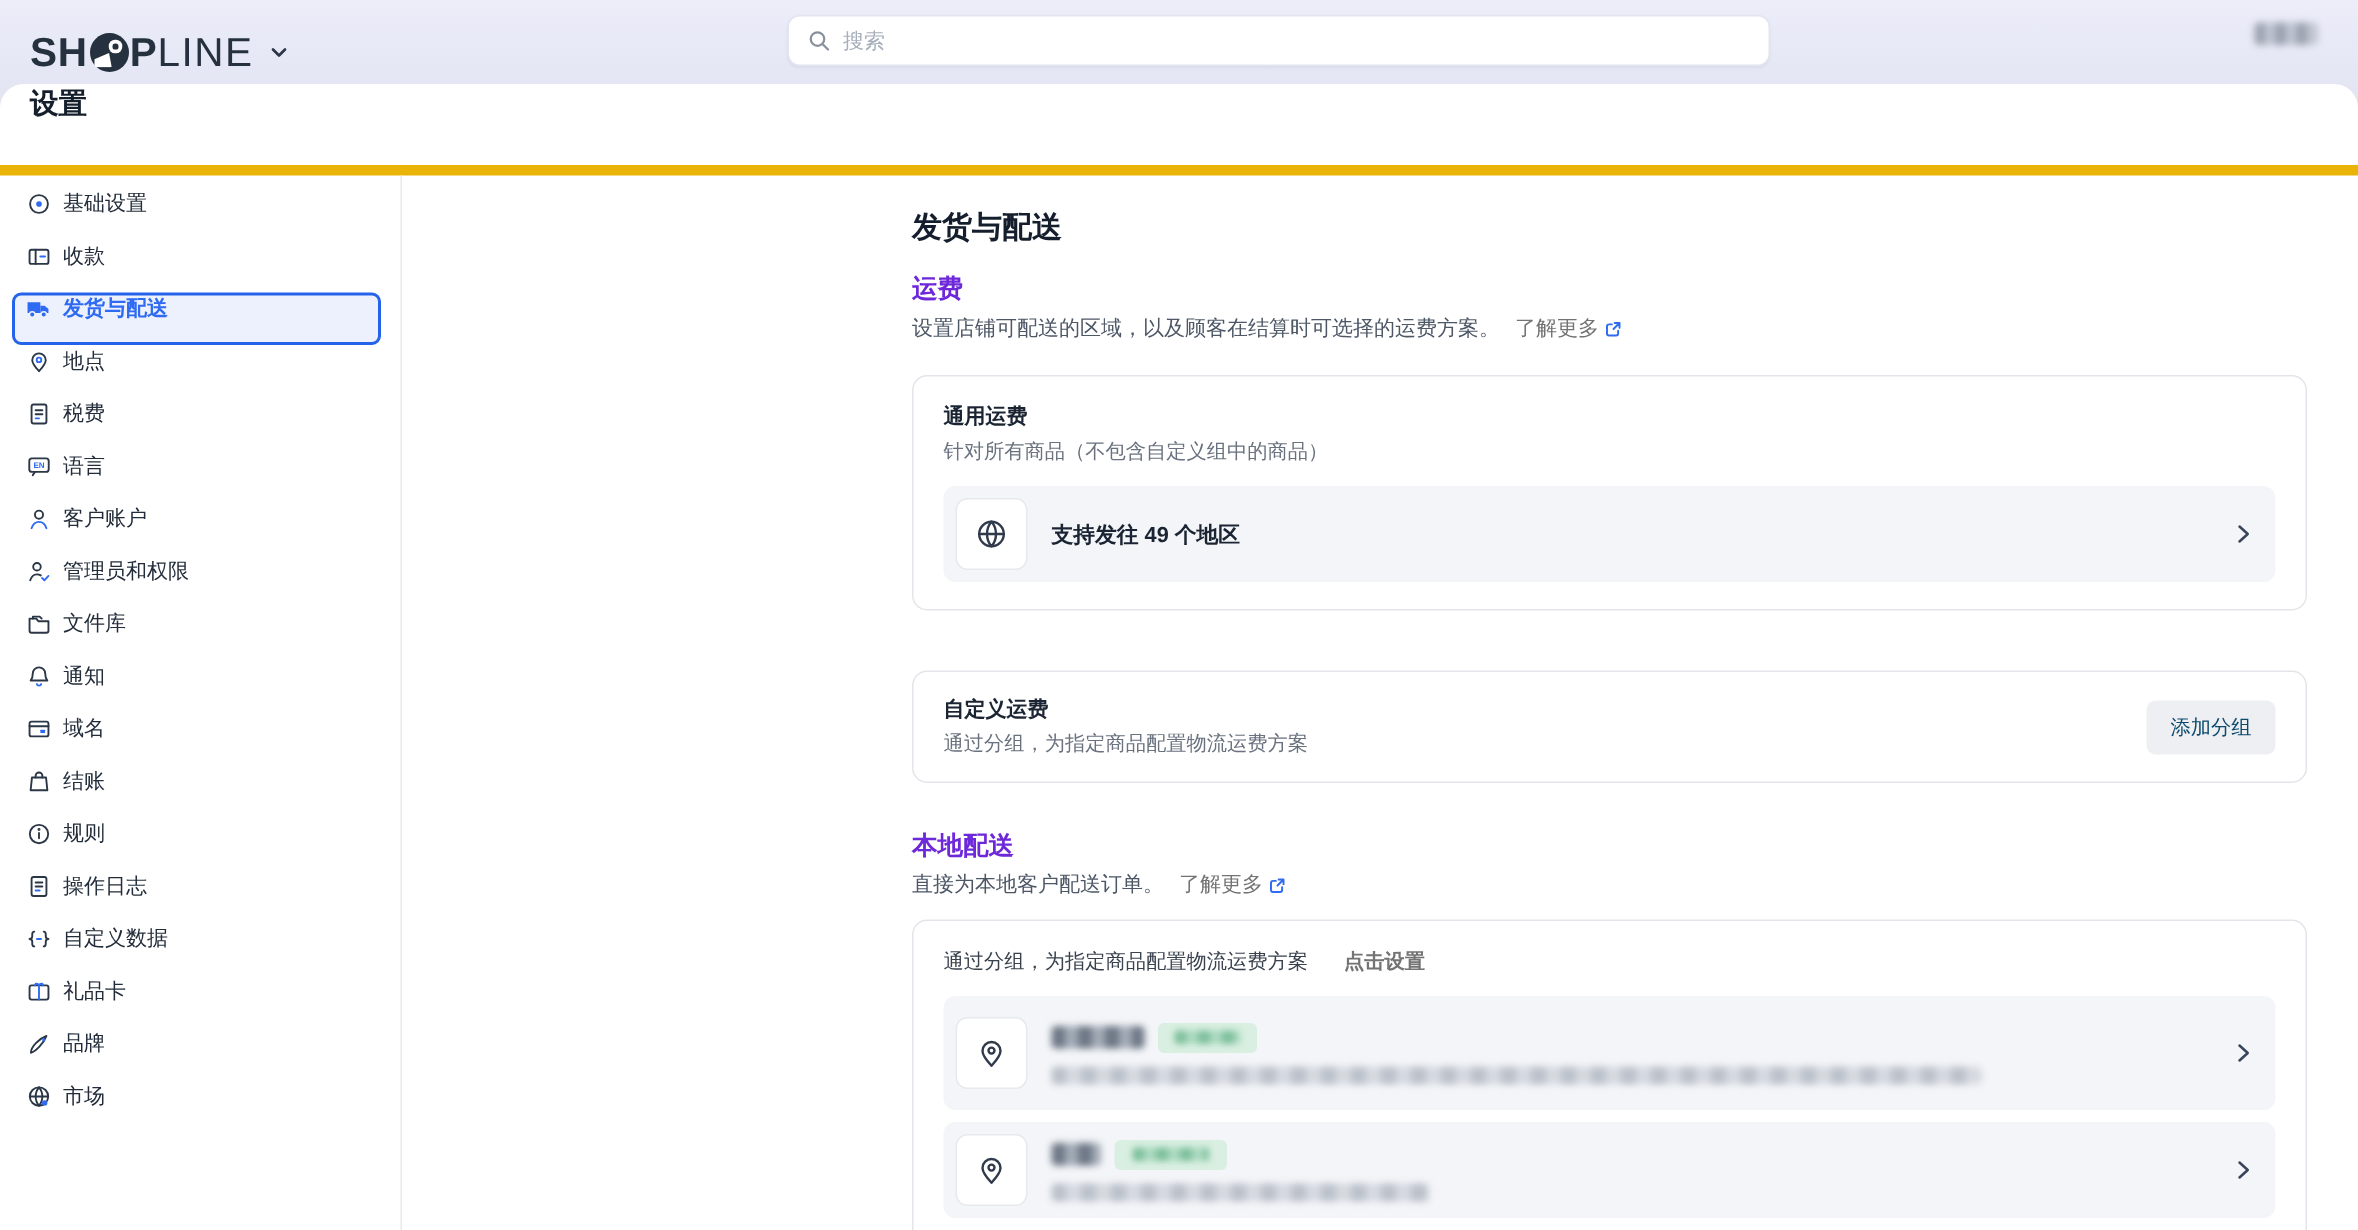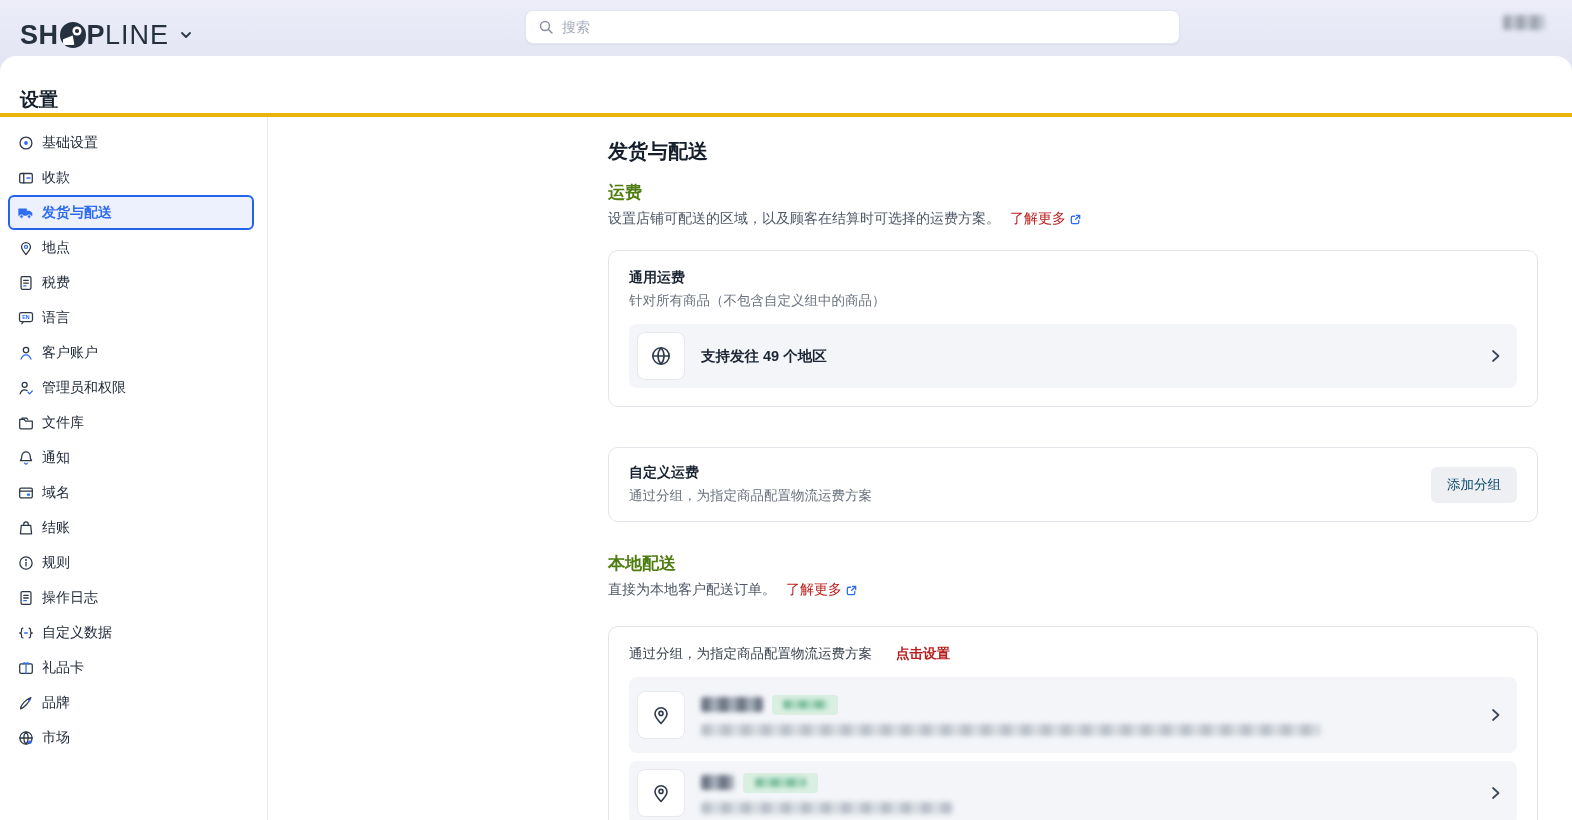--- a/index.html
+++ b/index.html
@@ -57,53 +57,53 @@
     filter: blur(2.5px); opacity: .85;
   }
 
   
   .page-card {
     position: absolute; top: 56px; left: 0; right: 0; bottom: 0;
     background: #fff; border-radius: 16px 16px 0 0;
     display: flex; flex-direction: column;
   }
   .page-header {
-    height: 61px; flex: 0 0 auto; display: flex; align-items: flex-end;
-    padding-left: 20px; border-bottom: 4px solid #eab308;
+    height: 61px; flex: 0 0 auto; display: flex; align-items: flex-start;
+    padding-left: 20px; border-bottom: 7px solid #eab308;
   }
   .page-title { font-size: 19px; font-weight: 700; color: #141e2c; }
 
   .layout { flex: 1; display: flex; min-height: 0; }
 
   
   .sidebar {
     width: 268px; flex: 0 0 auto; border-right: 1px solid #e7e9ee;
     padding-top: 8px; overflow: hidden;
   }
   .side-item {
     height: 35px; margin: 0 13px 0 8px; border: 2px solid transparent;
-    border-radius: 6px; display: flex; align-items: center; gap: 7px;
+    border-radius: 6px; display: flex; gap: 7px;
     padding-left: 7px; font-size: 14px; color: #222c3a; cursor: pointer;
   }
   .side-item .ic { width: 18px; height: 18px; flex: 0 0 auto; display: flex; }
   .side-item.selected {
     border-color: #2563eb; background: #ecf1fd; color: #2e6bf2; font-weight: 600;
   }
   svg.oic { stroke: #2b3646; fill: none; stroke-width: 1.4; stroke-linecap: round; stroke-linejoin: round; }
   .blue { stroke: #2e6bf2; }
   .bluefill { fill: #2e6bf2; stroke: none; }
 
   
   .main { flex: 1; min-width: 0; overflow: hidden; }
   .content { margin-left: 340px; width: 930px; padding-top: 21px; }
 
   h1.doc-title { font-size: 20px; font-weight: 700; color: #141e2c; margin-bottom: 16px; }
-  h2.sec-title { font-size: 17px; font-weight: 700; color: #4d7c0f; margin-bottom: 6px; }
+  h2.sec-title { font-size: 17px; font-weight: 700; color: #6d28d9; margin-bottom: 6px; }
   .sec-desc { font-size: 14px; color: #4d5766; margin-bottom: 22px; display: flex; align-items: center; gap: 4px; }
-  .link { color: #b91c1c; cursor: pointer; display: inline-flex; align-items: center; gap: 3px; margin-left: 6px; }
+  .link { color: #737373; cursor: pointer; display: inline-flex; align-items: center; gap: 3px; margin-left: 6px; }
 
   .card {
     border: 1px solid #e3e5ea; border-radius: 10px; background: #fff;
     padding: 18px 20px;
   }
   .card-title { font-size: 14px; font-weight: 700; color: #1a2433; margin-bottom: 5px; }
   .card-sub { font-size: 13.5px; color: #69727e; }
 
   .card.general { margin-bottom: 40px; }
   .card.general .card-sub { margin-bottom: 14px; }
@@ -423,21 +423,21 @@
         <div class="card custom">
           <div>
             <div class="card-title">自定义运费</div>
             <div class="card-sub">通过分组，为指定商品配置物流运费方案</div>
           </div>
           <div class="spacer"></div>
           <button class="btn-light">添加分组</button>
         </div>
 
         <h2 class="sec-title">本地配送</h2>
-        <div class="sec-desc" style="margin-bottom:27px">
+        <div class="sec-desc" style="margin-bottom:14px">
           <span>直接为本地客户配送订单。</span>
           <span class="link">
             <span>了解更多</span>
             <span style="display:flex">
               <svg width="13" height="13" viewBox="0 0 14 14">
                   <path d="M6 3.5H4A1.5 1.5 0 0 0 2.5 5v5A1.5 1.5 0 0 0 4 11.5h5A1.5 1.5 0 0 0 10.5 10V8" fill="none" stroke="#2e6bf2" stroke-width="1.4" stroke-linecap="round"></path>
                   <path d="M8 2.5h3.5V6M11.3 2.7L7.2 6.8" fill="none" stroke="#2e6bf2" stroke-width="1.4" stroke-linecap="round" stroke-linejoin="round"></path>
                 </svg>
             </span>
           </span>

